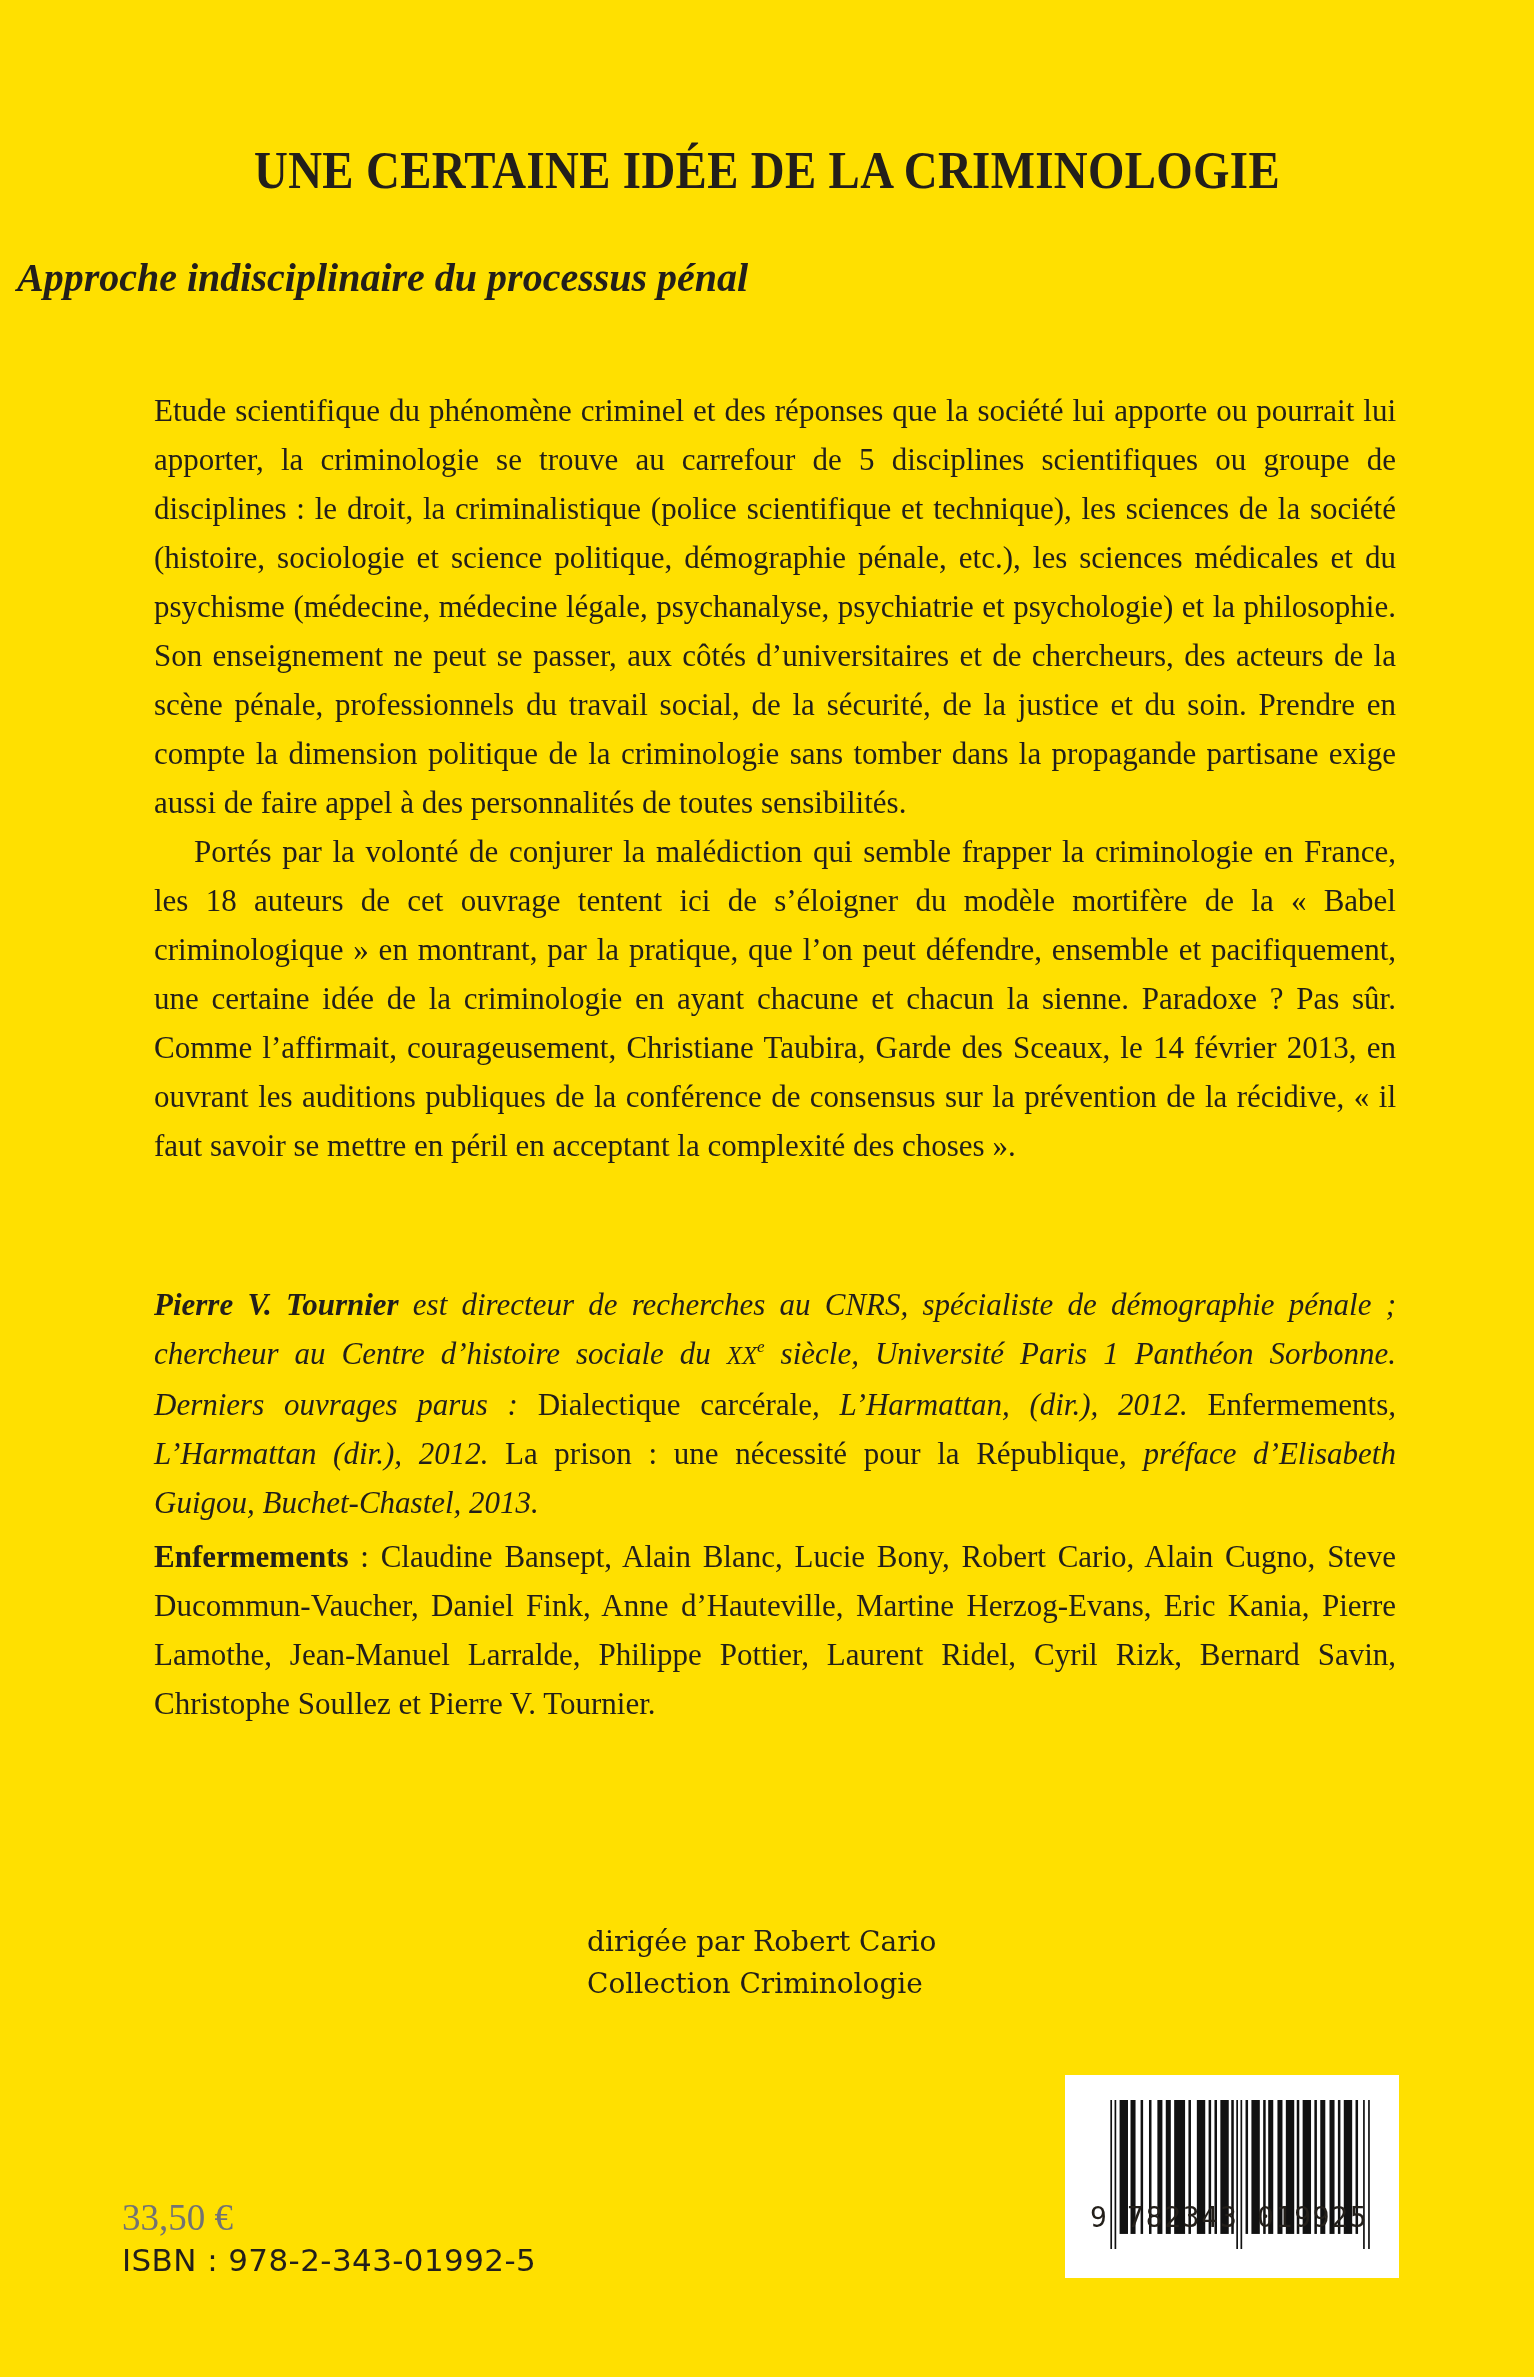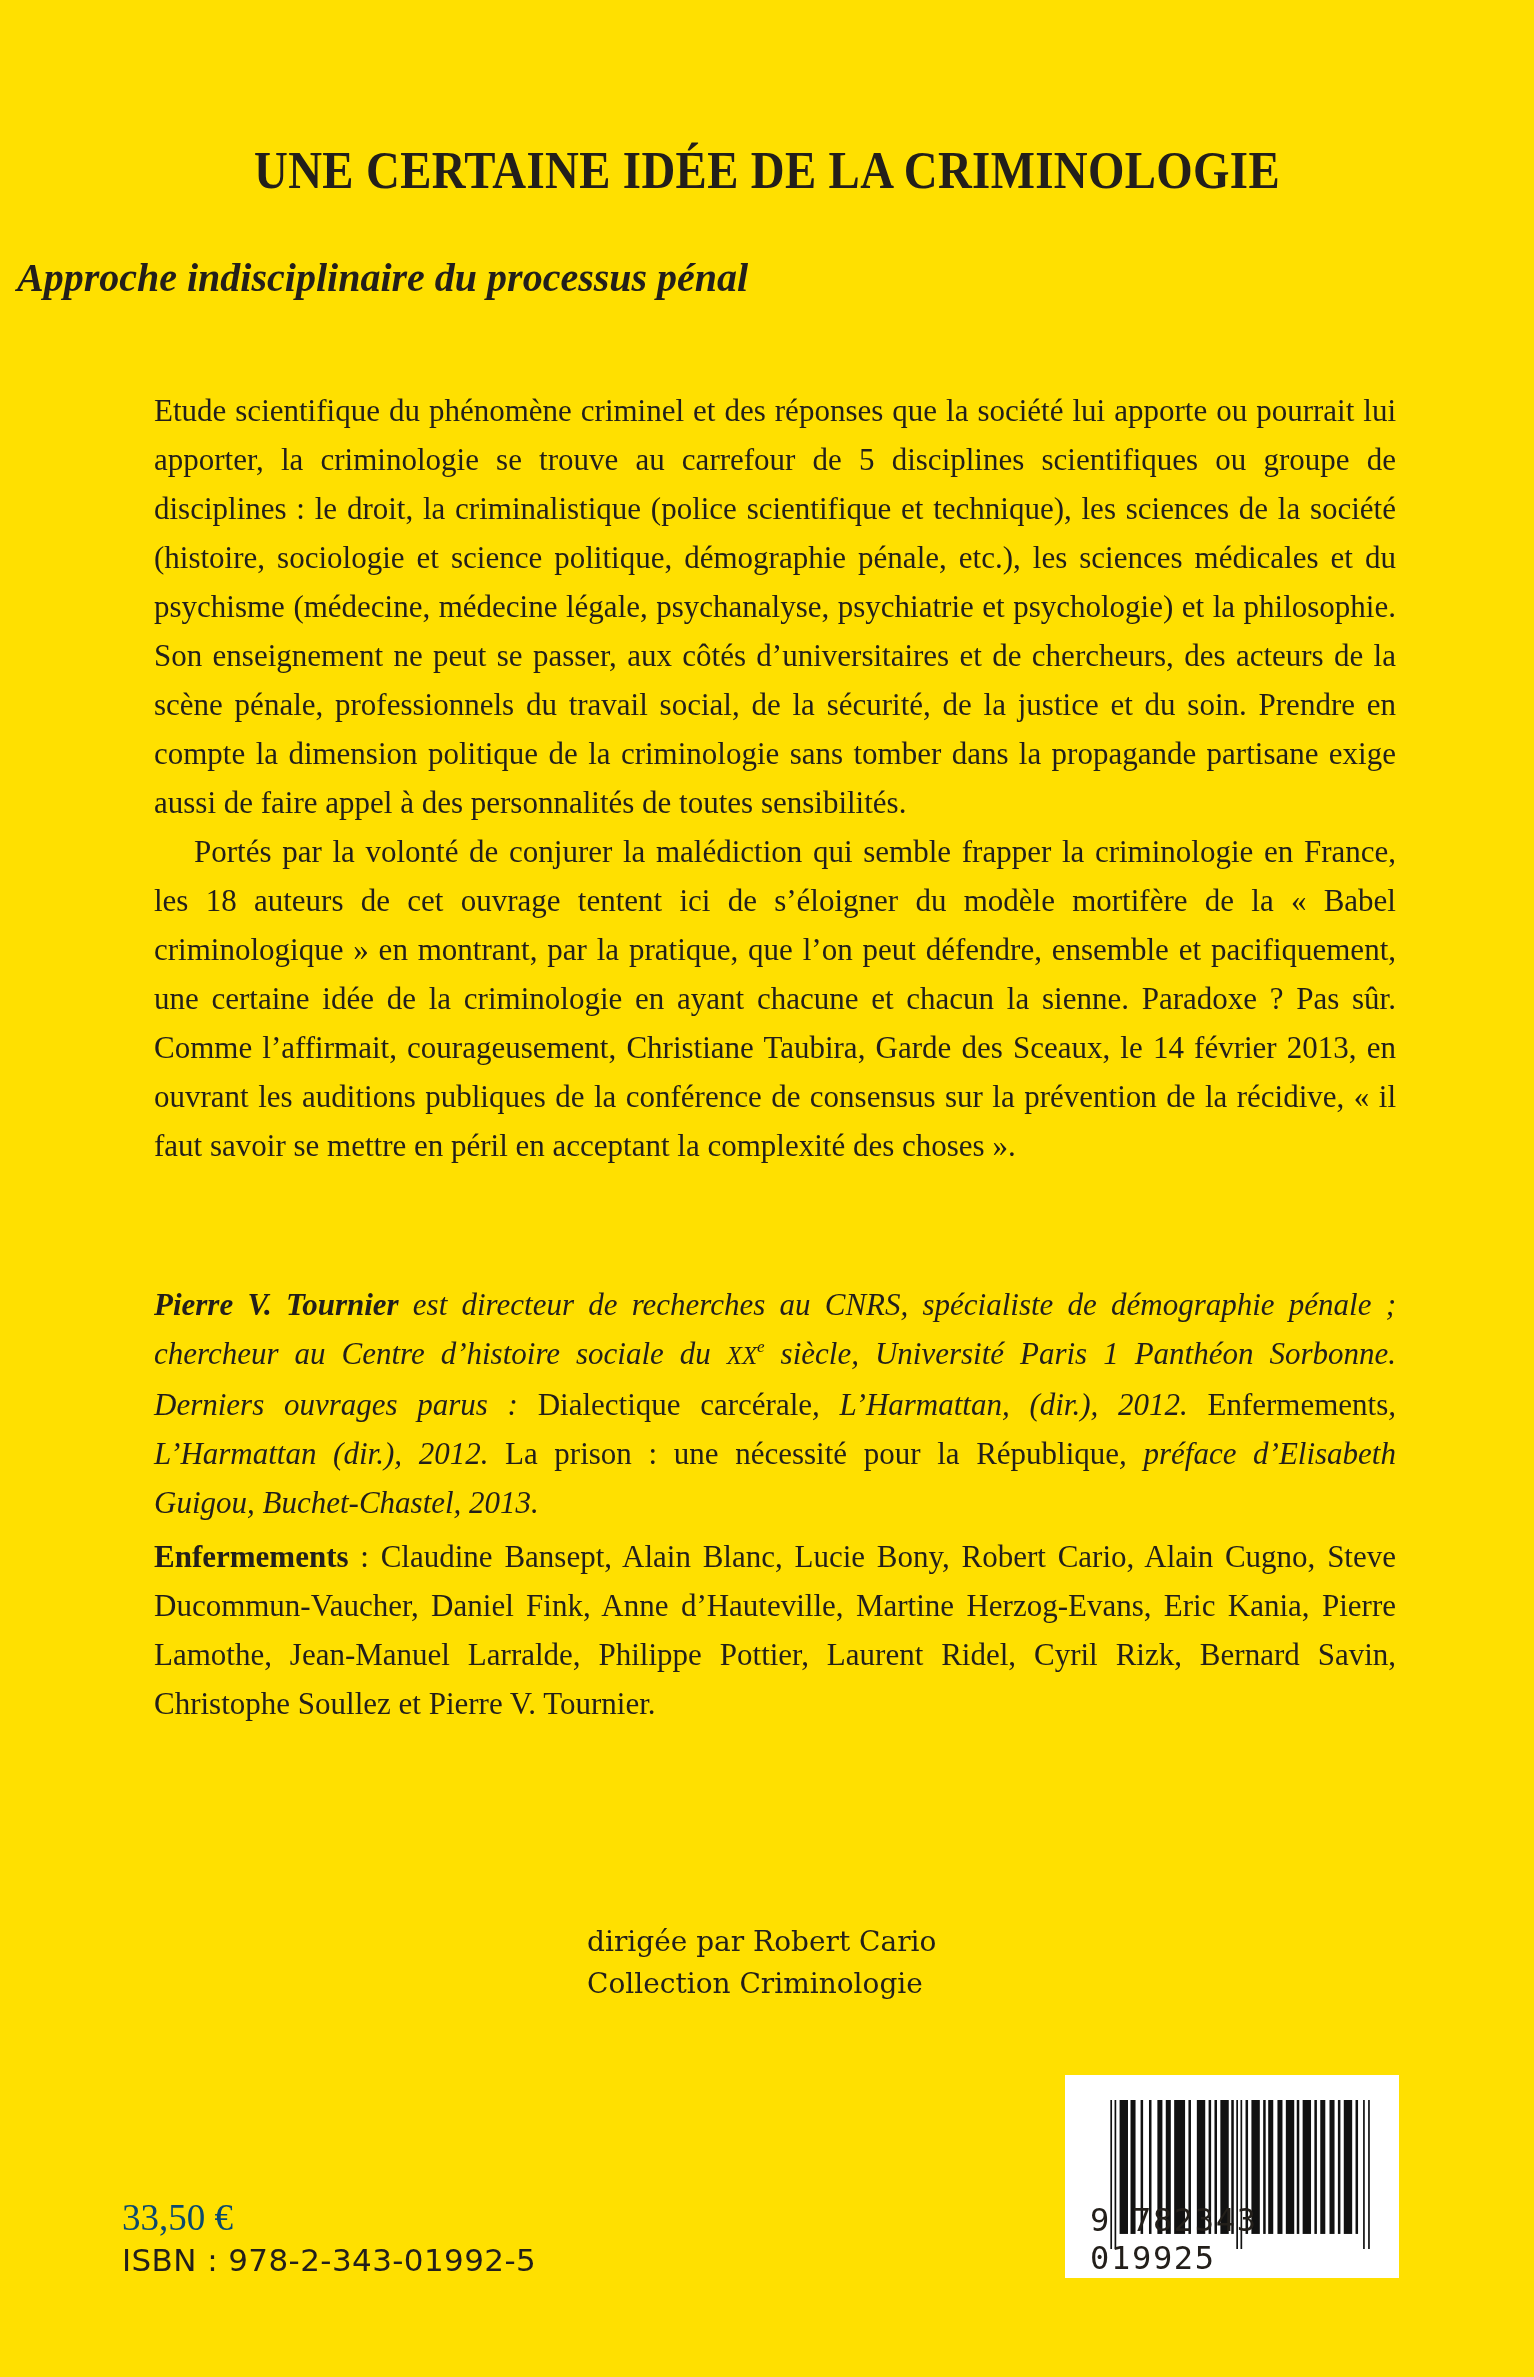--- a/index.html
+++ b/index.html
@@ -71,21 +71,21 @@
       text-align: left;
       font-family: "DejaVu Serif", serif;
       font-size: 28px;
     }
     .collection div { white-space: nowrap; }
 
     .price {
       position: absolute;
       left: 122px;
       top: 2196px;
-      color: #0c4a6e;
+      color: #737373;
       font-size: 37px;
       font-family: "Liberation Serif", serif;
     }
     .isbn {
       position: absolute;
       left: 122px;
       top: 2242px;
       font-family: "DejaVu Sans", sans-serif;
       font-size: 31px;
       letter-spacing: 0.4px;
@@ -103,21 +103,21 @@
       left: 42px;
       top: 25px;
       width: 267px;
       height: 149px;
     }
     .barcode-digits {
       position: absolute;
       left: 25px;
       top: 126px;
       font-family: "DejaVu Sans Mono", monospace;
-      font-size: 32px;
+      font-size: 28px;
       letter-spacing: 1.7px;
       background: transparent;
     }
   </style>
 </head>
 <body>
 
 <h1 class="title">UNE CERTAINE IDÉE DE LA CRIMINOLOGIE</h1>
 <h2 class="subtitle">Approche indisciplinaire du processus pénal</h2>
 

